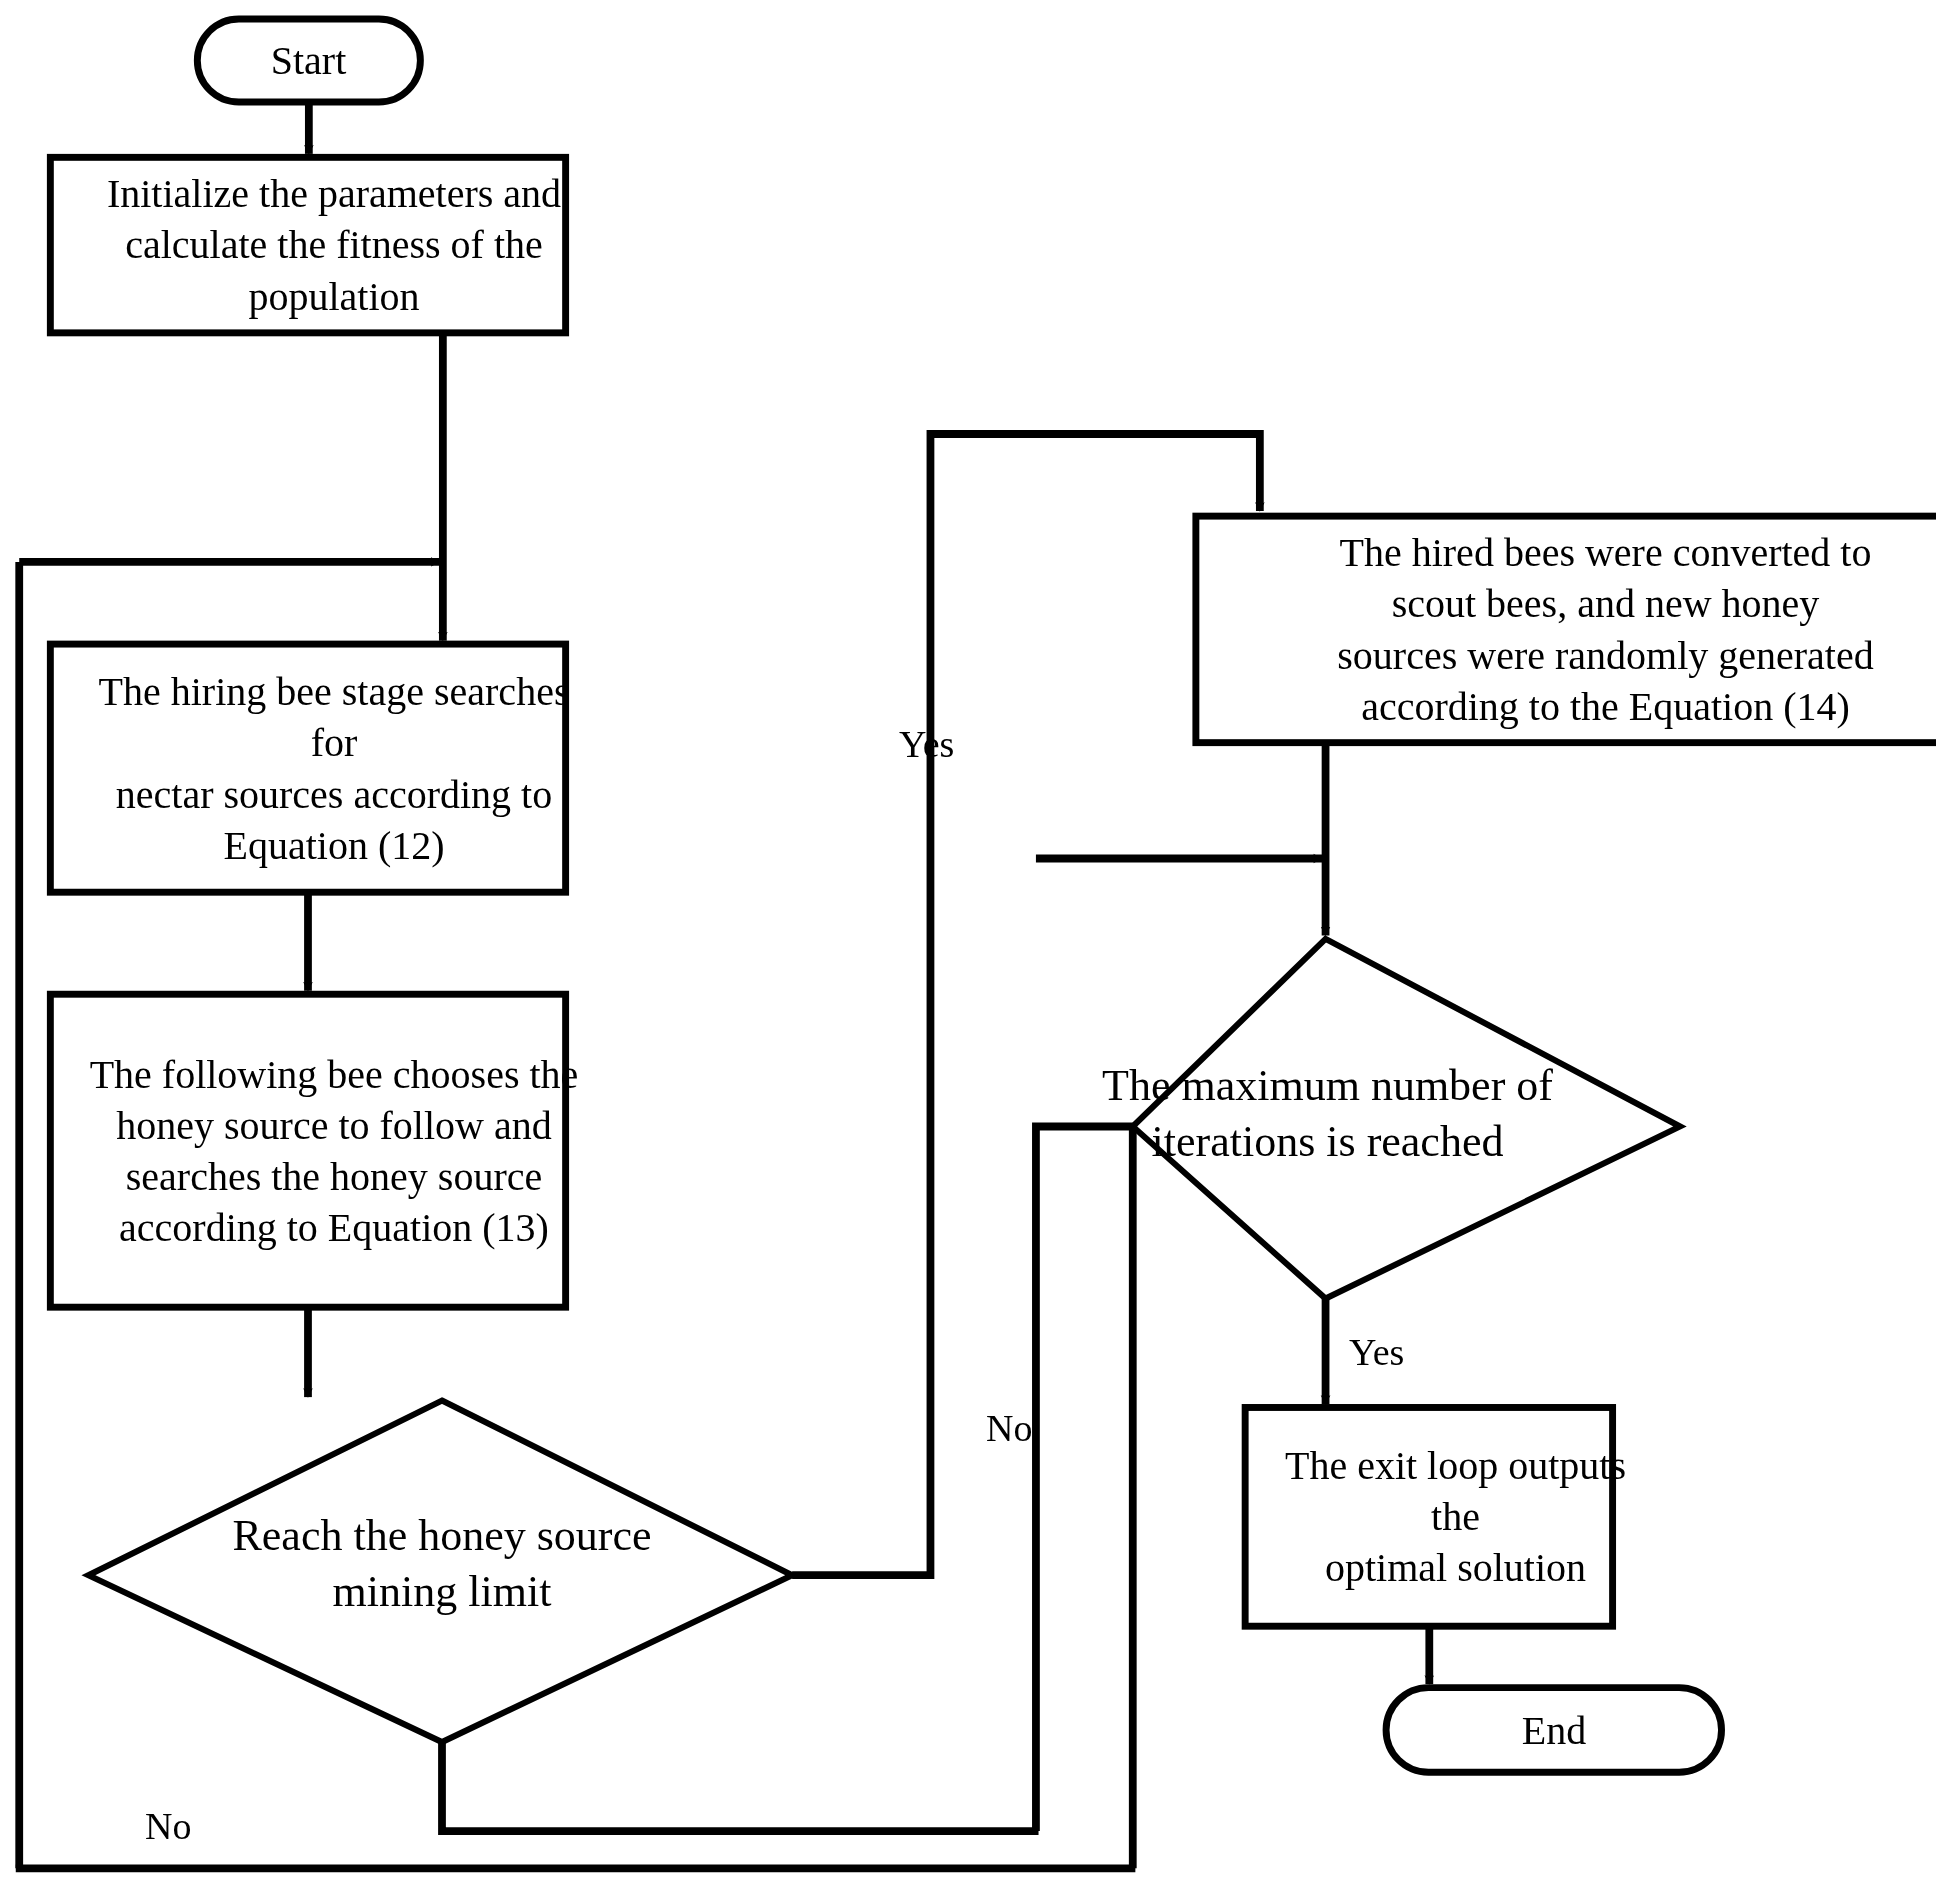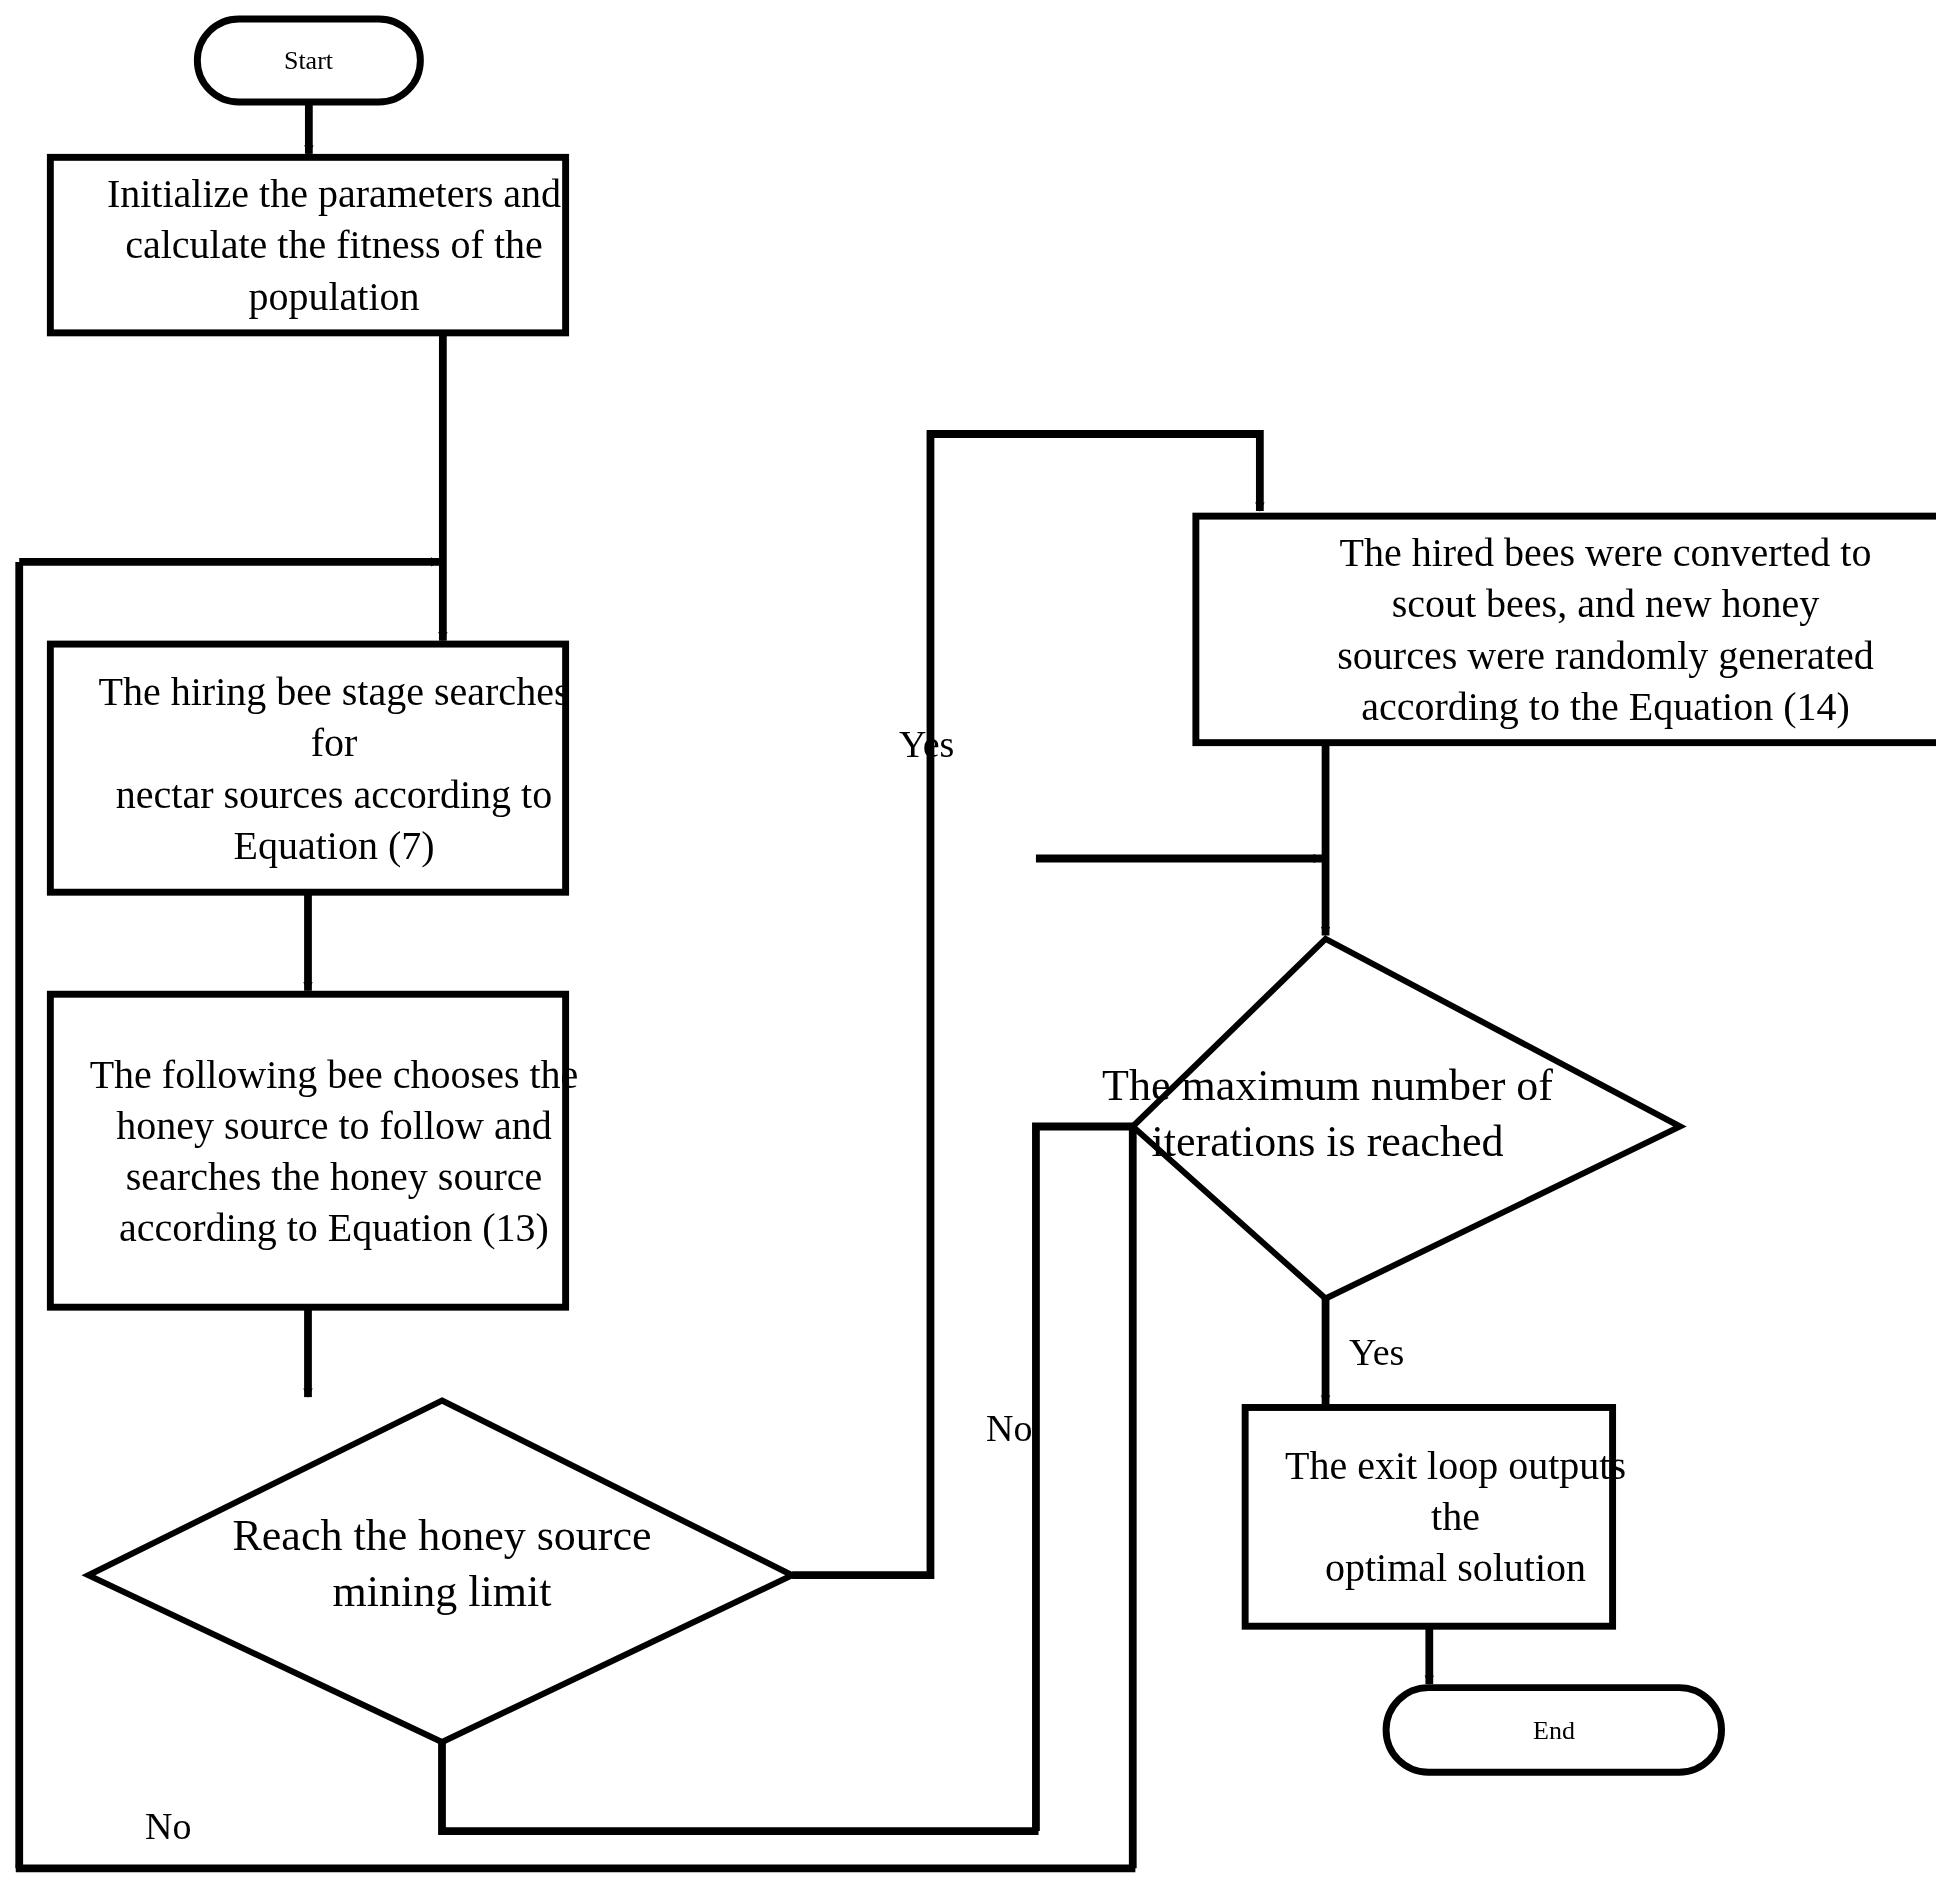--- a/index.html
+++ b/index.html
@@ -37,21 +37,21 @@
   }
   .edge-label {
     position: absolute;
     color: #000000;
     font-family: "Liberation Serif", "DejaVu Serif", serif;
     font-size: 38px;
     line-height: 1;
     white-space: nowrap;
     text-align: right;
   }
-  .terminal-text { font-size: 26px; }
+  .terminal-text { font-size: 40px; }
   .process-text  { font-size: 40px; margin-left: 26px; }
   .decision-text { font-size: 44px; }
 </style>
 </head>
 <body>
 
 <div id="canvas">
 
   <svg id="flow-svg" viewBox="0 0 2240 2200" xmlns="http://www.w3.org/2000/svg">
     <defs>
@@ -110,21 +110,21 @@
   </svg>
 
   <div class="node-text terminal-text" style="left:197px; top:19px; width:223px; height:83px;">Start</div>
 
   <div class="node-text process-text" style="left:54px; top:159px; width:508px; height:172px;">Initialize the parameters and
 calculate the fitness of the
 population</div>
 
   <div class="node-text process-text" style="left:54px; top:646px; width:508px; height:245px;">The hiring bee stage searches for
 nectar sources according to
-Equation (7)</div>
+Equation (12)</div>
 
   <div class="node-text process-text" style="left:54px; top:996px; width:508px; height:310px;">The following bee chooses the
 honey source to follow and
 searches the honey source
 according to  Equation (13)</div>
 
   <div class="node-text decision-text" style="left:161px; top:1496px; width:562px; height:112px;margin-top:12px;">Reach the honey source
 mining limit</div>
 
   <div class="node-text process-text" style="left:1199px; top:518px; width:761px; height:223px;">The hired bees were converted to

